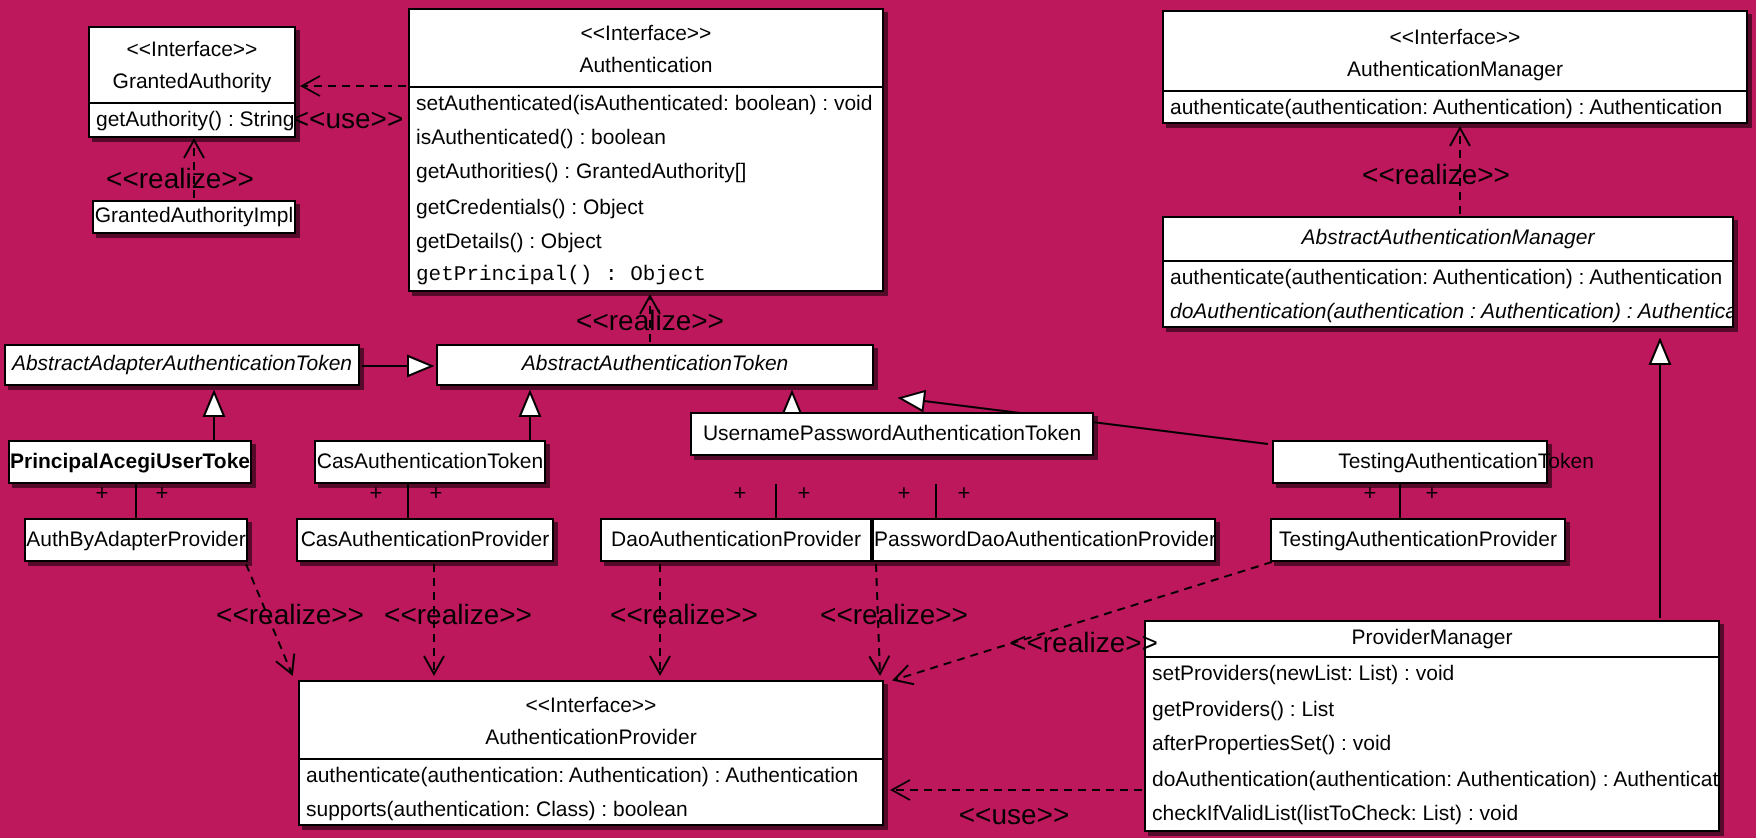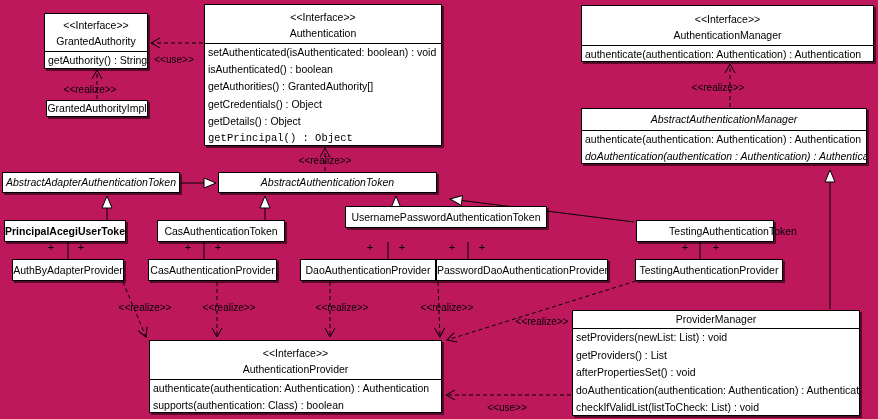--- a/index.html
+++ b/index.html
@@ -9,21 +9,21 @@
   .uml-box{position:absolute;box-sizing:border-box;background:#ffffff;border:1px solid #000;
            box-shadow:2px 2px 0 rgba(0,0,0,0.55);font-size:10.5px;}
   .hdr{box-sizing:border-box;padding-top:5px;}
   .stereo{text-align:center;line-height:15px;white-space:nowrap;overflow:hidden;}
   .cname{text-align:center;line-height:16px;white-space:nowrap;overflow:hidden;}
   .abstract .cname{font-style:italic;}
   .methods{border-top:1px solid #000;}
   .m{white-space:nowrap;overflow:hidden;padding-left:3px;}
   .m.it{font-style:italic;}
   .only{width:100%;}
-  .elabel{position:absolute;font-size:10px;white-space:nowrap;transform:translate(-50%,-50%);}
+  .elabel{position:absolute;font-size:14px;white-space:nowrap;transform:translate(-50%,-50%);}
   .plus{position:absolute;font-size:11px;transform:translate(-50%,-50%);}
 </style>
 </head>
 <body>
 
 <div class="stage">
 
   <svg class="wires" width="878" height="419">
     <defs>
       <marker id="tri" markerUnits="userSpaceOnUse" markerWidth="14" markerHeight="12" refX="13" refY="6" orient="auto">
@@ -113,21 +113,21 @@
   </div>
 
   <div class="uml-box abstract" style="left:218px;top:172px;width:219px;height:21px;">
     <div class="cname only" style="line-height:19px;">AbstractAuthenticationToken</div>
   </div>
 
   <div class="uml-box" style="left:4px;top:220px;width:122px;height:22px;font-weight:bold;">
     <div class="cname only" style="line-height:20px;">PrincipalAcegiUserToken</div>
   </div>
 
-  <div class="uml-box" style="left:157px;top:220px;width:128px;height:22px;">
+  <div class="uml-box" style="left:157px;top:220px;width:116px;height:22px;">
     <div class="cname only" style="line-height:20px;">CasAuthenticationToken</div>
   </div>
 
   <div class="uml-box" style="left:345px;top:206px;width:202px;height:22px;">
     <div class="cname only" style="line-height:20px;">UsernamePasswordAuthenticationToken</div>
   </div>
 
   <div class="uml-box" style="left:636px;top:220px;width:138px;height:22px;">
     <div class="cname only" style="line-height:20px;padding-left:28px;">TestingAuthenticationToken</div>
   </div>

